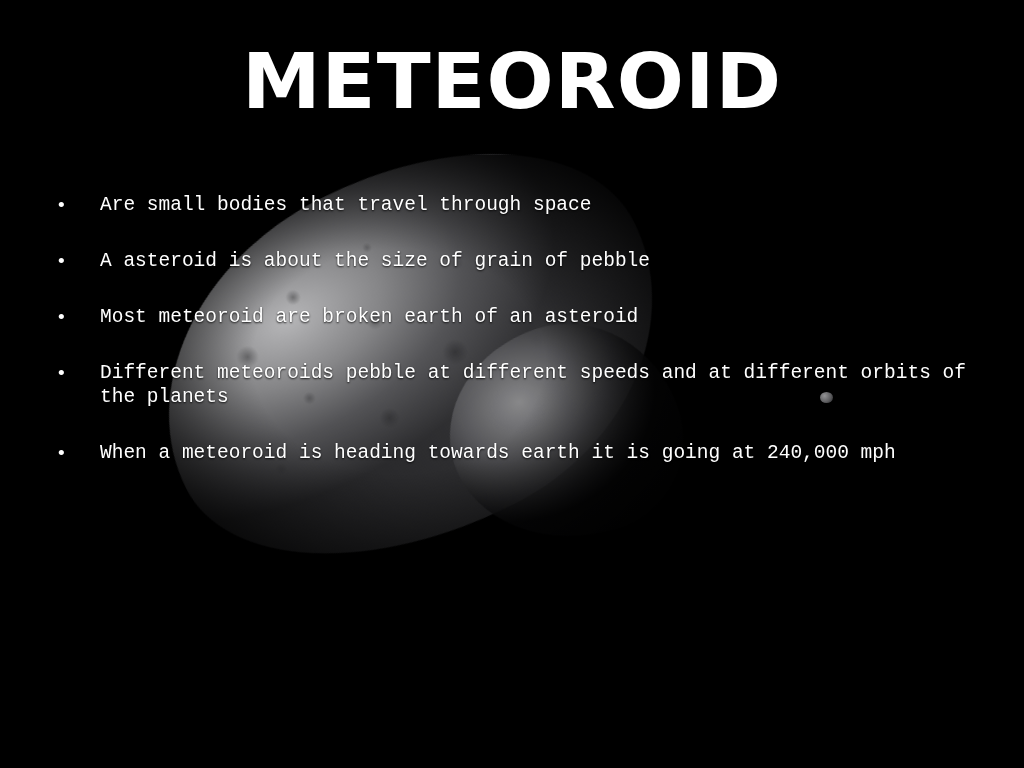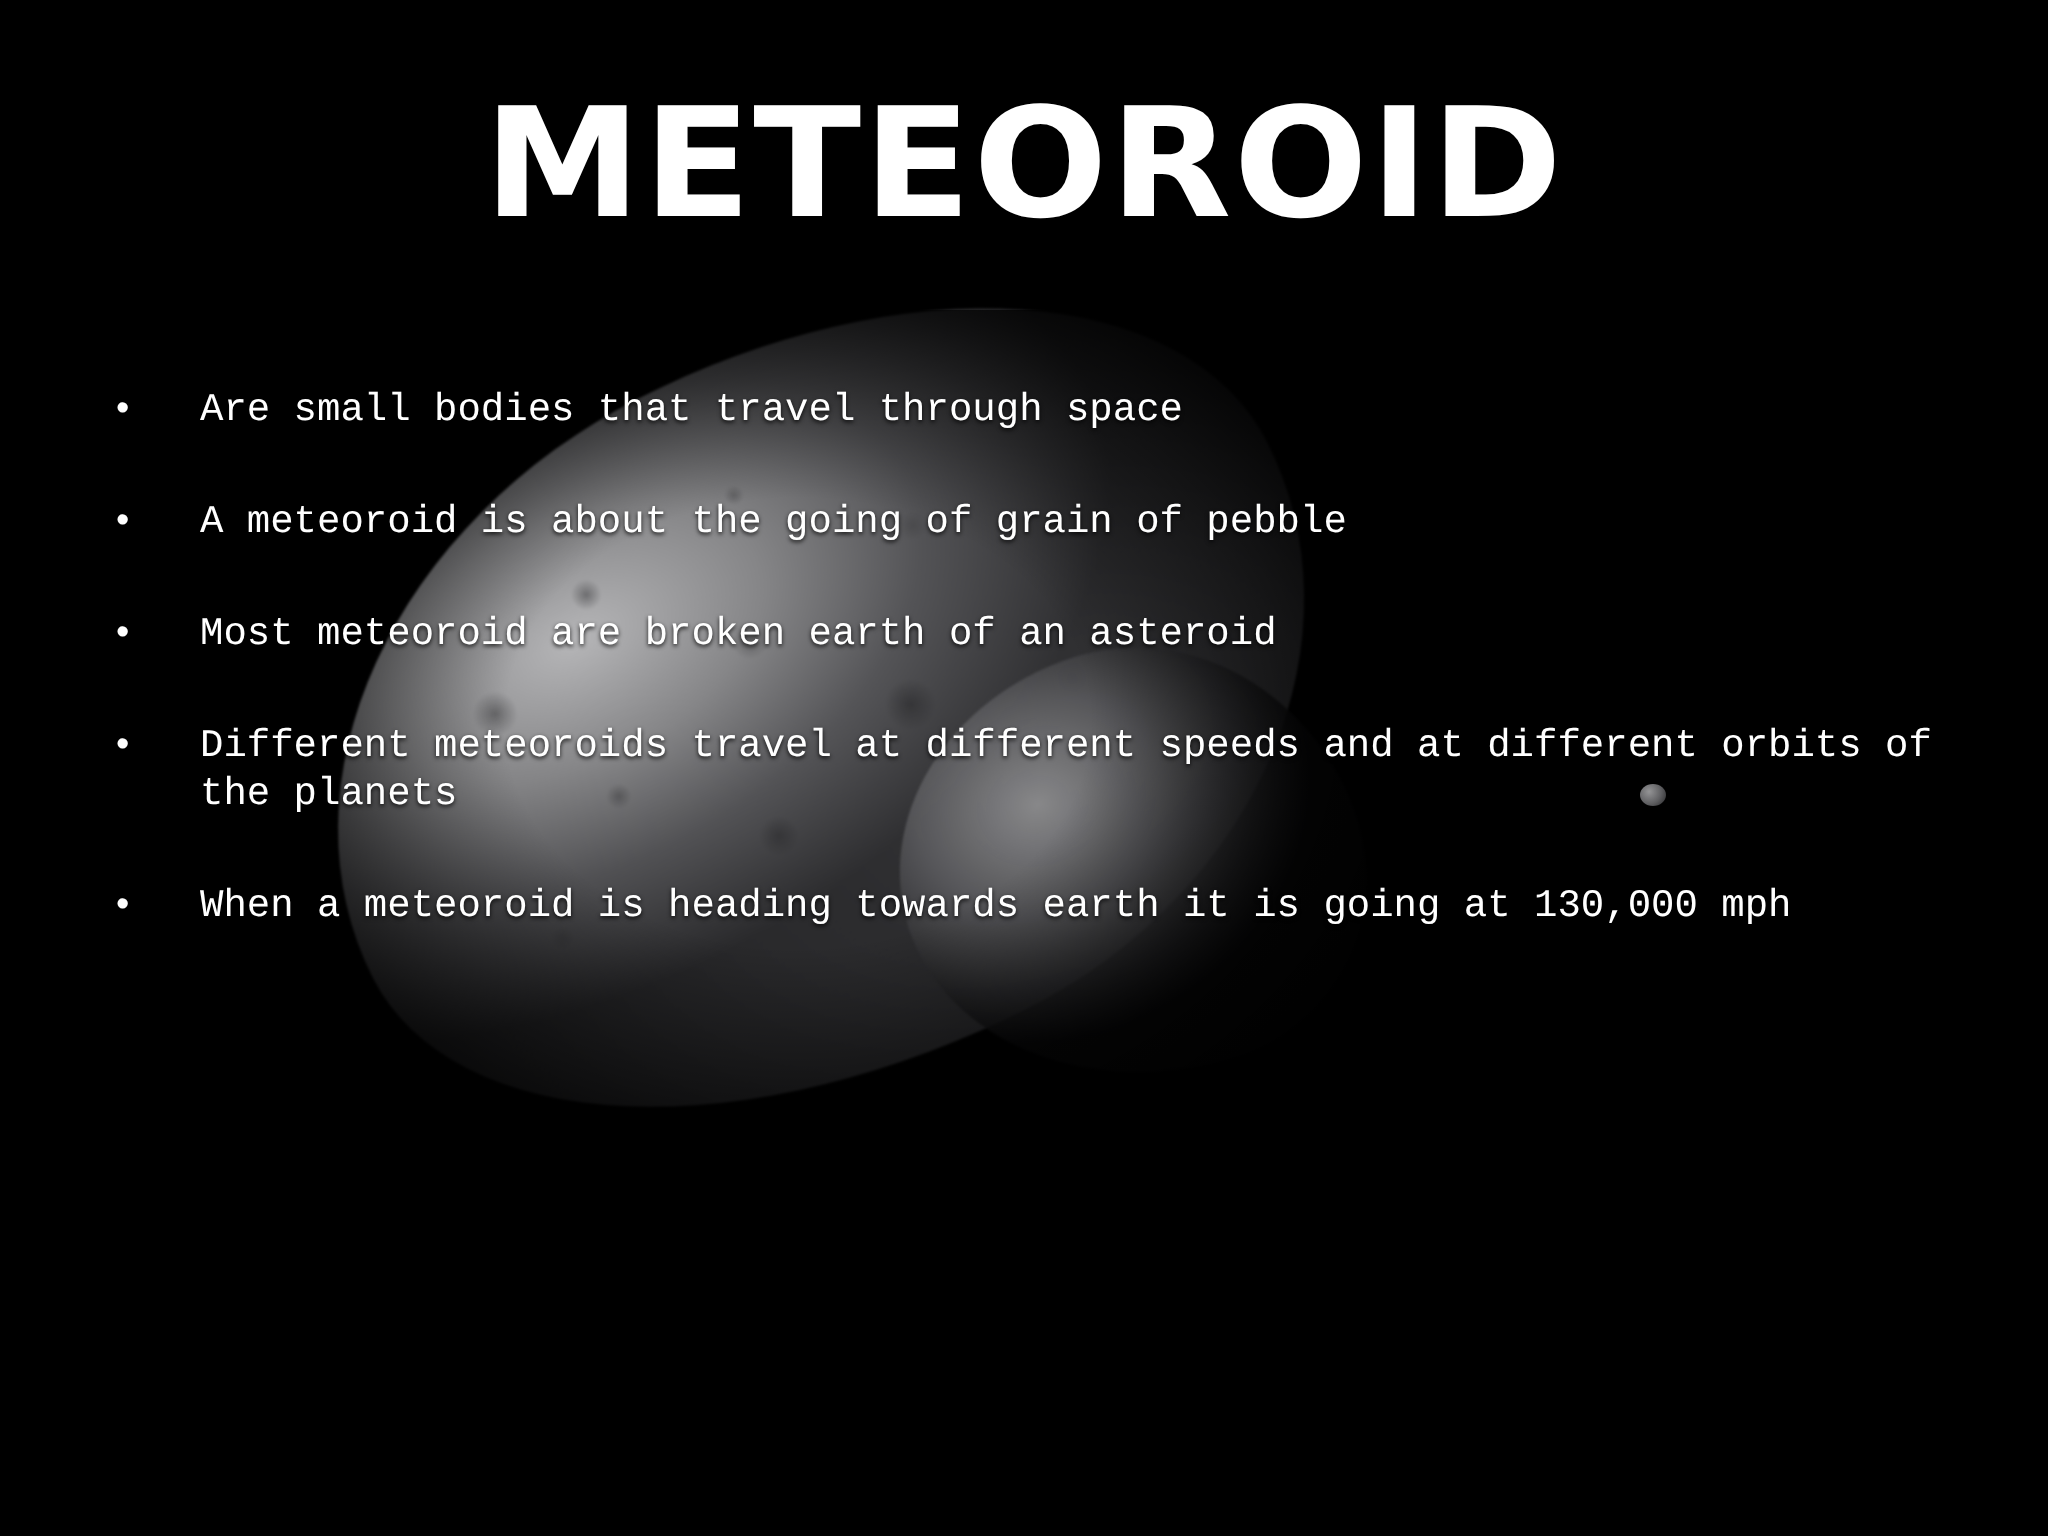--- a/index.html
+++ b/index.html
@@ -182,30 +182,30 @@
 
     <div class="slide-title">METEOROID</div>
 
     <ul class="bullets">
       <li>
         <span class="dot">•</span>
         <span class="btext">Are small bodies that travel through space</span>
       </li>
       <li>
         <span class="dot">•</span>
-        <span class="btext">A meteoroid is about the going of grain of pebble</span>
+        <span class="btext">A asteroid is about the size of grain of pebble</span>
       </li>
       <li>
         <span class="dot">•</span>
         <span class="btext">Most meteoroid are broken earth of an asteroid</span>
       </li>
       <li>
         <span class="dot">•</span>
-        <span class="btext">Different meteoroids travel at different speeds and at different orbits of the planets</span>
-      </li>
-      <li>
-        <span class="dot">•</span>
-        <span class="btext">When a meteoroid is heading towards earth it is going at 130,000 mph</span>
+        <span class="btext">Different meteoroids pebble at different speeds and at different orbits of the planets</span>
+      </li>
+      <li>
+        <span class="dot">•</span>
+        <span class="btext">When a meteoroid is heading towards earth it is going at 240,000 mph</span>
       </li>
     </ul>
 
   </div>
 </div>
 
 </body></html>

